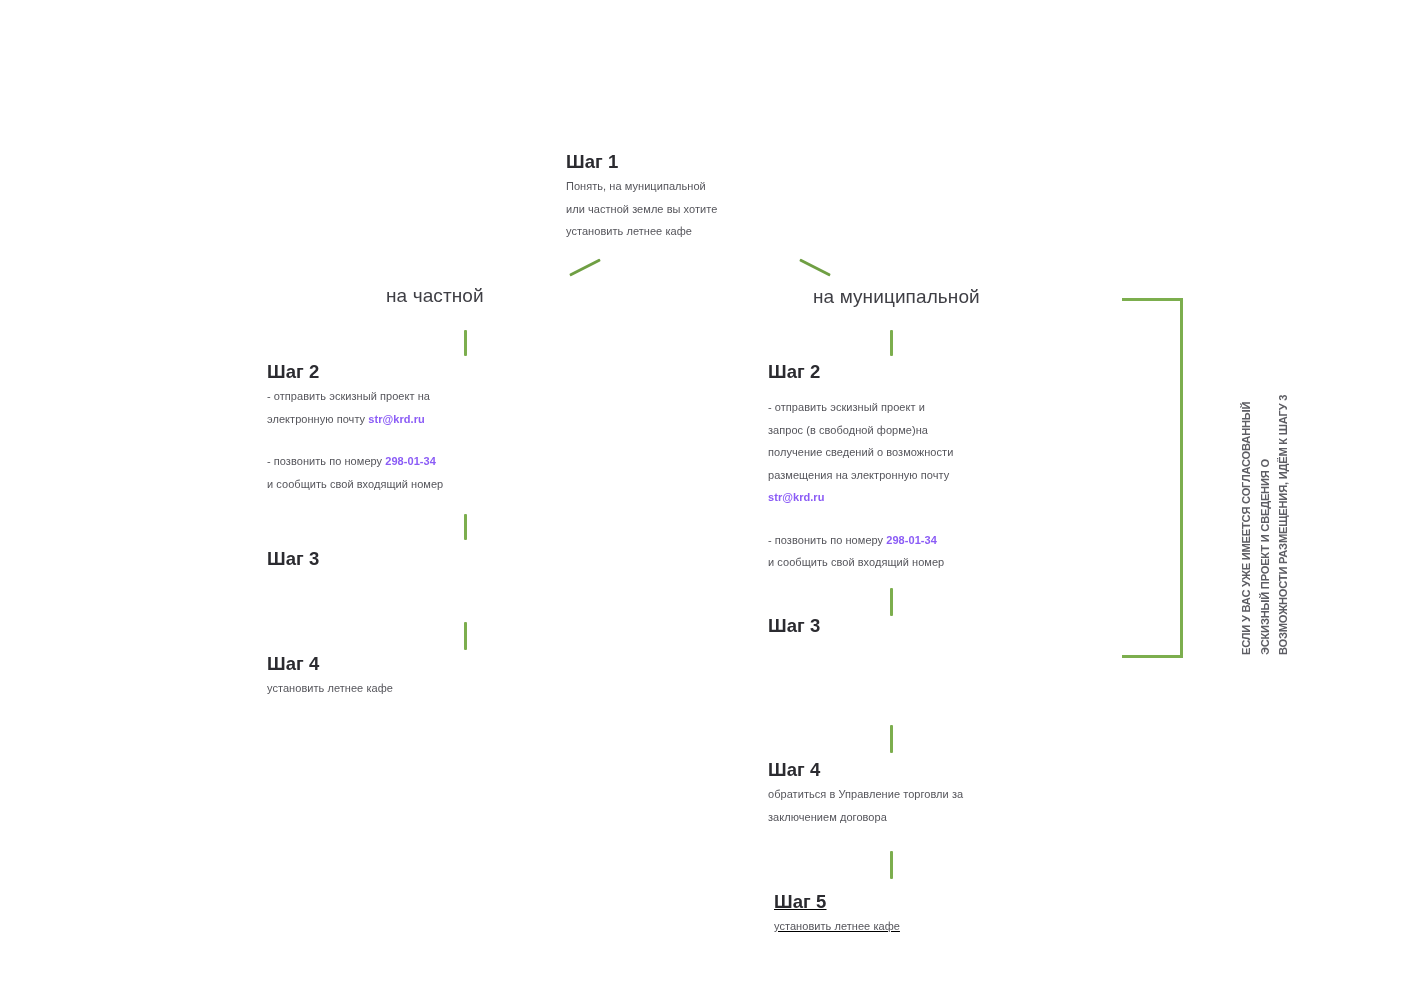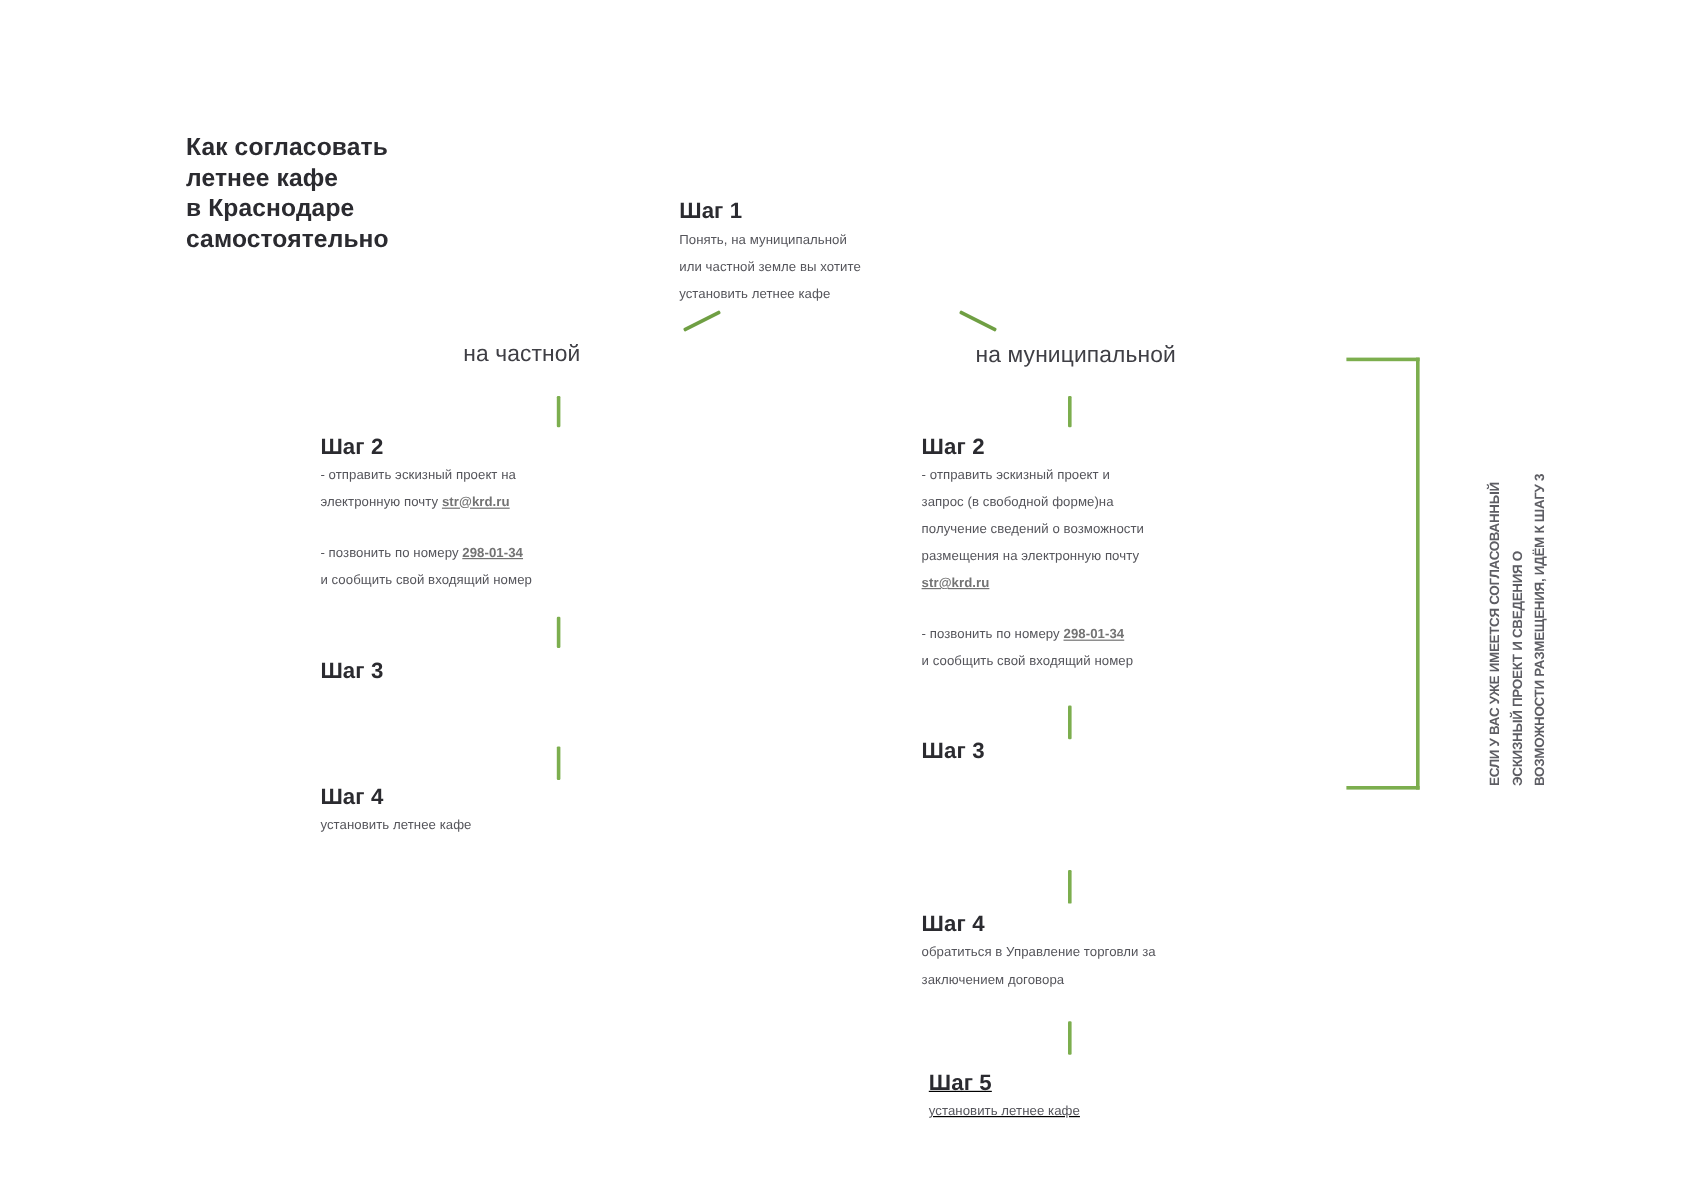--- a/index.html
+++ b/index.html
@@ -41,23 +41,22 @@
   }
   .step-body {
     font-size: 11px;
     font-weight: normal;
     color: #55555b;
     line-height: 22.5px;
     letter-spacing: 0.05px;
     white-space: pre-line;
   }
   .step-body b {
-    color: #737373;
+    color: #8b5cf6;
     font-weight: bold;
-    text-decoration: underline;
   }
   .branch-label {
     font-size: 19px;
     color: #3f3f45;
     line-height: 24px;
     letter-spacing: 0.1px;
     white-space: nowrap;
     text-align: right;
   }
 
@@ -108,26 +107,22 @@
     white-space: pre-line;
     text-transform: uppercase;
     transform-box: border-box;
   }
 </style>
 </head>
 <body>
 
 <div id="canvas">
 
-  <div class="abs title">Как согласовать
-летнее кафе
-в Краснодаре
-самостоятельно</div>
 
-  <div class="abs" style="left:566px; top:164px;">
+  <div class="abs" style="left:566px; top:150px;">
     <div class="step-head">Шаг 1</div>
     <div class="step-body" style="margin-top:1px;">Понять, на муниципальной
 или частной земле вы хотите
 установить летнее кафе</div>
   </div>
 
   <div class="abs diag up" style="left:568px; top:266px;"></div>
   <div class="abs diag down" style="left:798px; top:266px;"></div>
 
   <div class="abs branch-label" style="left:386px; top:284px;">на частной</div>
@@ -153,21 +148,21 @@
 
   <div class="abs" style="left:267px; top:652px; width:400px;">
     <div class="step-head">Шаг 4</div>
     <div class="step-body" style="margin-top:1px;">установить летнее кафе</div>
   </div>
 
   <div class="abs vline" style="left:890px; top:330px; height:26px;"></div>
 
   <div class="abs" style="left:768px; top:360px; width:400px;">
     <div class="step-head">Шаг 2</div>
-    <div class="step-body" style="margin-top:1px;"><span>- отправить эскизный проект и
+    <div class="step-body" style="margin-top:12px;"><span>- отправить эскизный проект и
 запрос (в свободной форме)на
 получение сведений о возможности
 размещения на электронную почту
 </span><b>str@krd.ru</b></div>
     <div class="step-body" style="margin-top:20px;"><span>- позвонить по номеру </span><b>298-01-34</b><span>
 и сообщить свой входящий номер</span></div>
   </div>
 
   <div class="abs vline" style="left:890px; top:588px; height:28px;"></div>
 

